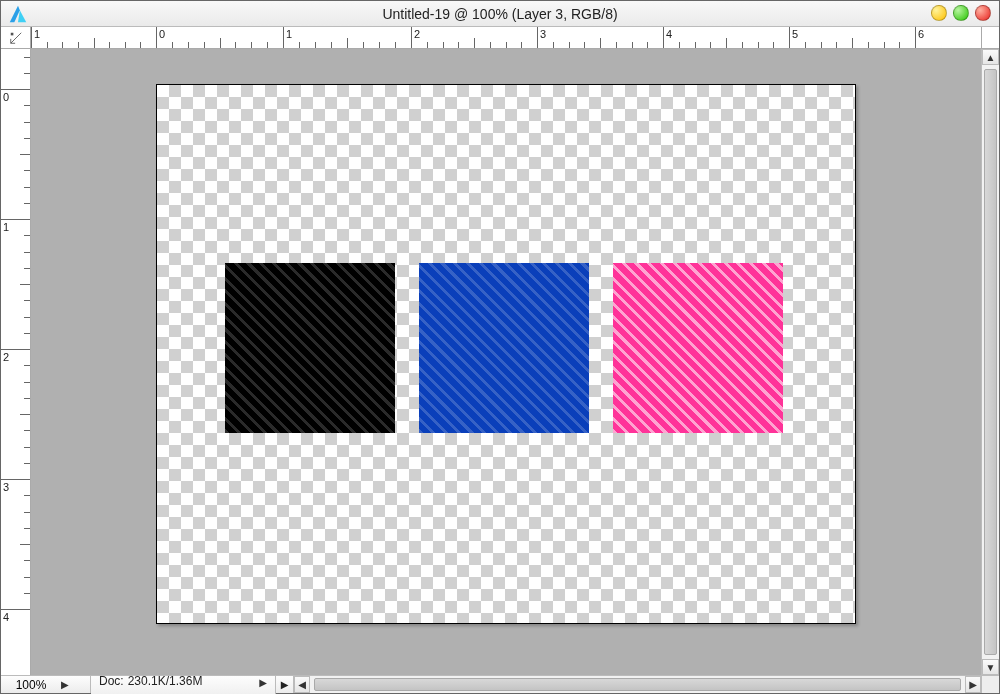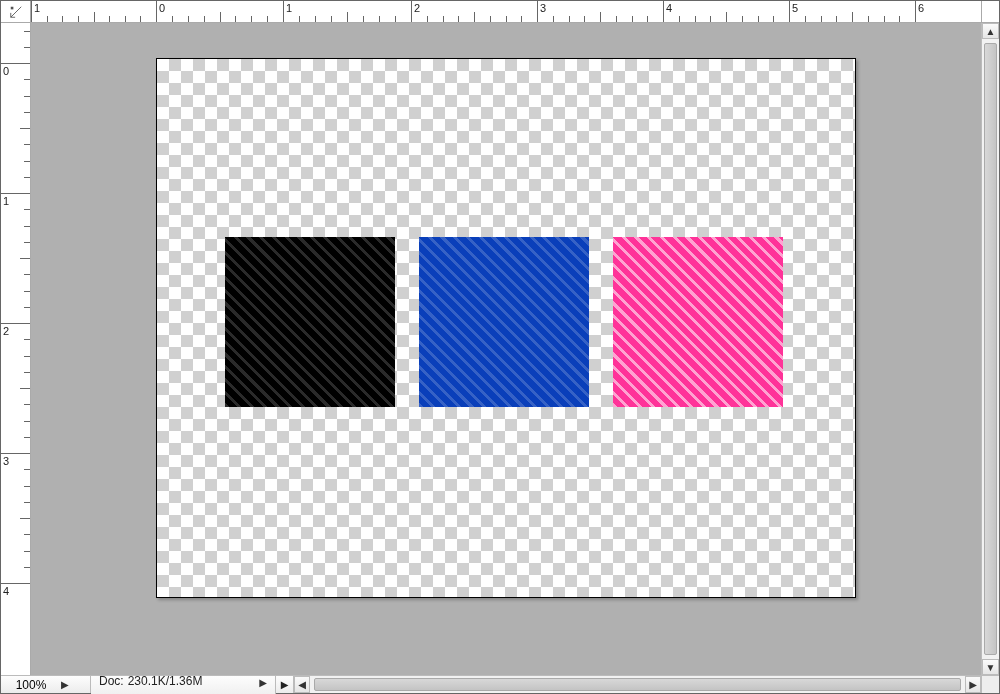--- a/index.html
+++ b/index.html
@@ -69,20 +69,34 @@
 .hsb .arrow { width:16px; }
 .hsb .track { flex:1; position:relative; }
 .hsb .thumb { position:absolute; top:2px; bottom:2px; left:4px; right:4px; background:linear-gradient(#d8d8d8,#c4c4c4); border:1px solid #aaa; border-radius:2px; }
 .hsb-corner { width:18px; background:#eee; border-left:1px solid #bbb; }
 </style>
 </head>
 <body>
 
 <div class="window">
 
+  <div class="titlebar">
+    <span class="app-icon">
+      <svg viewBox="0 0 24 24">
+          <path d="M3 21 L12 3 L14 8 L8 21 Z" fill="#2aa0e8"></path>
+          <path d="M14 8 L21 21 L12 21 Z" fill="#3fd0f5"></path>
+        </svg>
+    </span>
+    <span class="title-text">Untitled-19 @ 100% (Layer 3, RGB/8)</span>
+    <div class="traffic">
+      <span class="tbtn min"></span>
+      <span class="tbtn max"></span>
+      <span class="tbtn close"></span>
+    </div>
+  </div>
 
   <div class="work">
     <div class="corner-tl">
       <svg viewBox="0 0 16 16">
           <path d="M2 14 L14 2 M2 14 L2 9 M2 14 L7 14" stroke="#555" stroke-width="1" fill="none"></path>
           <rect x="2" y="2" width="3" height="3" fill="#555"></rect>
         </svg>
     </div>
     <div class="ruler-h" id="ruler-h">
         <div class="tick major" style="left: 0px;"></div>

